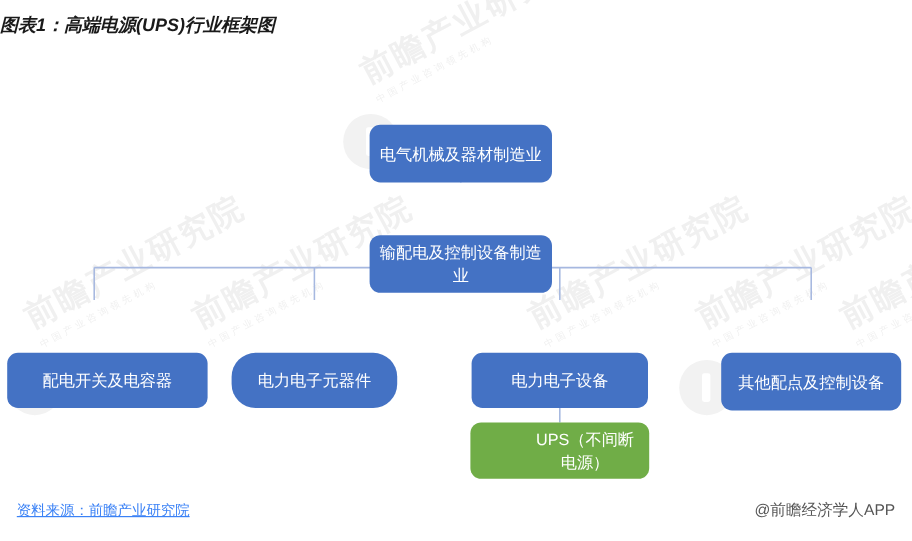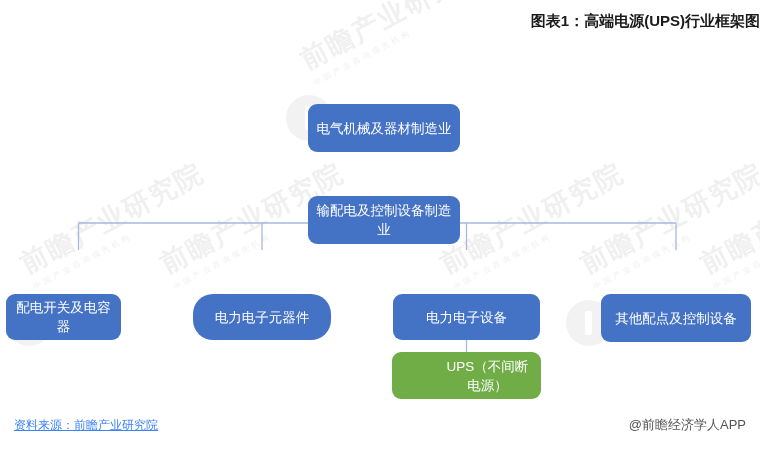--- a/index.html
+++ b/index.html
@@ -62,25 +62,26 @@
     background: #ffffff;
     border-radius: 2px;
   }
 
   
   .chart-title {
     position: absolute;
     top: 12px;
     left: 0;
     width: 760px;
-    text-align: right;
+    text-align: left;
     font-size: 15px;
     font-weight: bold;
     color: #1a1a1a;
     z-index: 5;
+    font-style: italic;
   }
 
   
   #connectors {
     position: absolute;
     left: 0;
     top: 0;
     z-index: 1;
   }
 
@@ -180,21 +181,21 @@
       <line x1="466.5" y1="296" x2="466.5" y2="352" stroke="#a6b8e0" stroke-width="1.3"></line>
     </svg>
 
   <div id="nodes">
       <div class="node blue" style="left: 308px; top: 60px; width: 152px; height: 48px;">
         <span>电气机械及器材制造业</span>
       </div>
       <div class="node blue" style="left: 308px; top: 152px; width: 152px; height: 48px;">
         <span>输配电及控制设备制造业</span>
       </div>
-      <div class="node blue" style="left: 6px; top: 250px; width: 115px; height: 46px;">
+      <div class="node blue" style="left: 6px; top: 250px; width: 167px; height: 46px;">
         <span>配电开关及电容器</span>
       </div>
       <div class="node blue" style="left: 193px; top: 250px; width: 138px; height: 46px; border-radius: 20px;">
         <span>电力电子元器件</span>
       </div>
       <div class="node blue" style="left: 393px; top: 250px; width: 147px; height: 46px;">
         <span>电力电子设备</span>
       </div>
       <div class="node blue" style="left: 601px; top: 250px; width: 150px; height: 48px;">
         <span>其他配点及控制设备</span>

